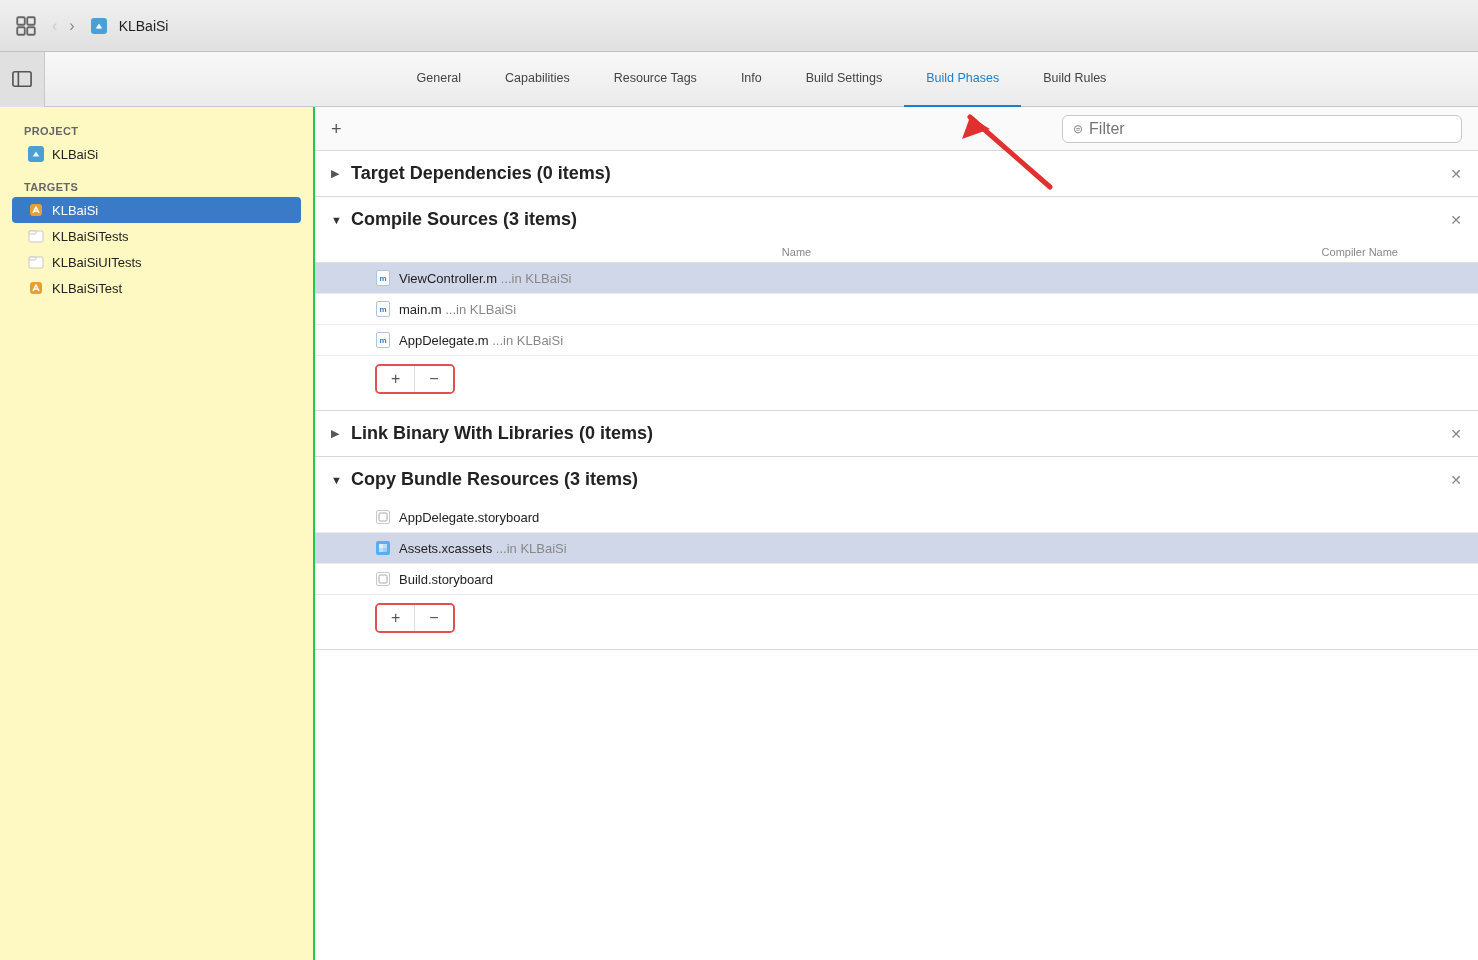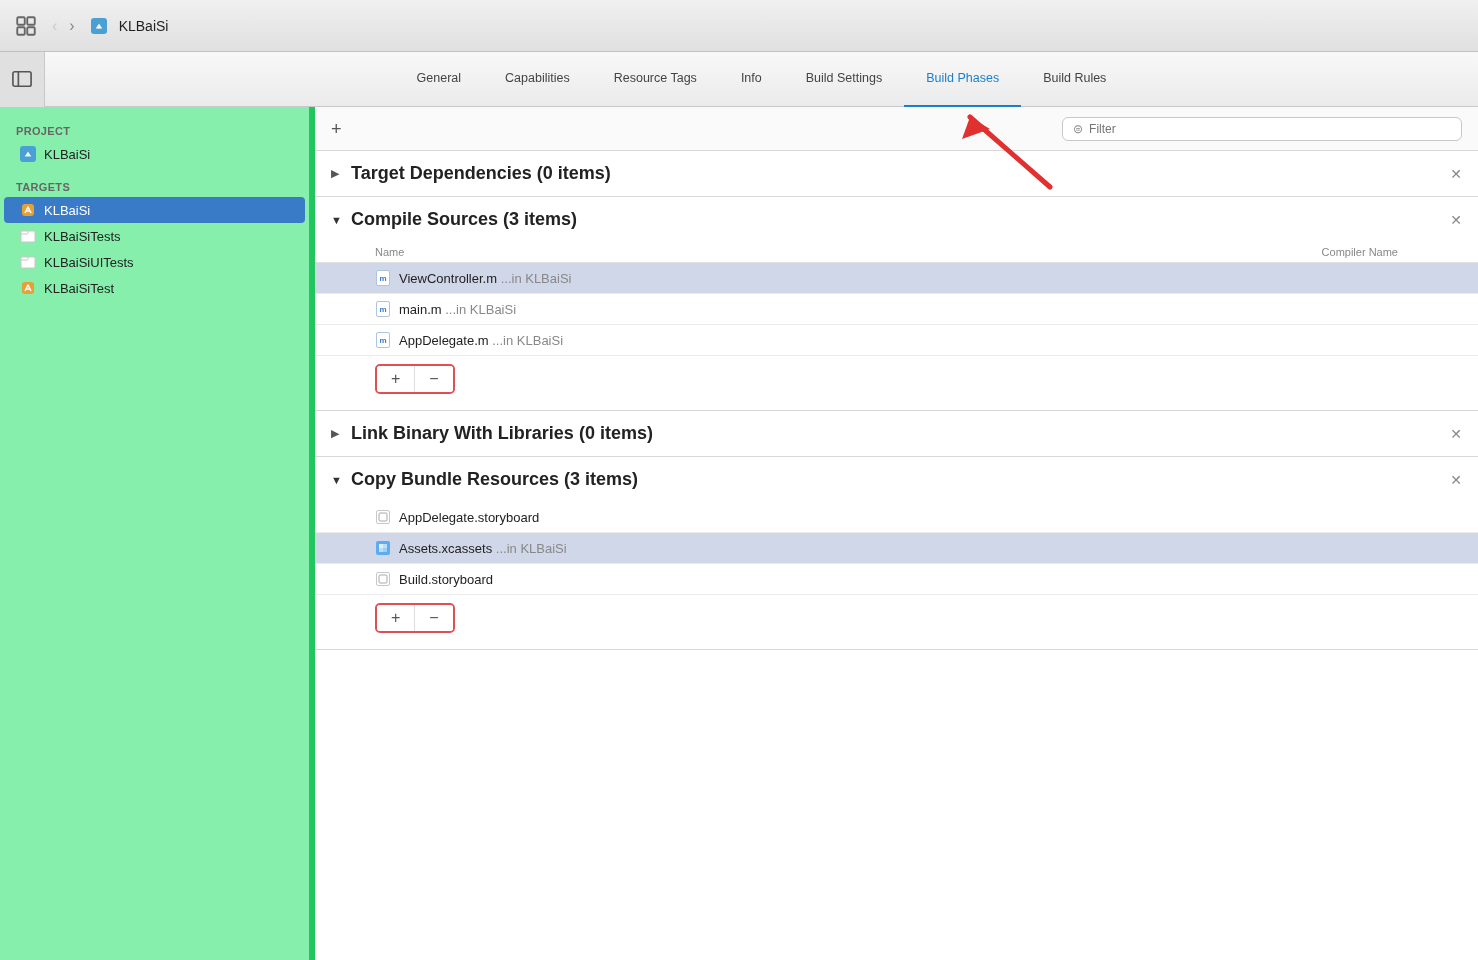--- a/index.html
+++ b/index.html
@@ -87,23 +87,23 @@
     
     .main-layout {
       display: flex;
       height: calc(960px - 52px - 55px);
     }
 
     
     .sidebar {
       width: 315px;
       min-width: 315px;
-      background: #86efac;
-      border-right: 6px solid #22c55e;
-      padding: 12px 0;
+      background: #fef9c3;
+      border-right: 2px solid #22c55e;
+      padding: 12px 8px;
       overflow-y: auto;
     }
     .sidebar-section-label {
       font-size: 11px;
       font-weight: 700;
       color: #666;
       padding: 6px 16px 4px;
       letter-spacing: 0.03em;
     }
     .sidebar-item {
@@ -165,21 +165,21 @@
       border: 1px solid #c8c8c8;
       border-radius: 6px;
       background: white;
       padding: 4px 10px;
       gap: 6px;
       width: 400px;
     }
     .filter-icon { color: #888; font-size: 12px; }
     .filter-input {
       border: none; outline: none; background: transparent;
-      font-size: 12px; color: #888; width: 100%;
+      font-size: 16px; color: #888; width: 100%;
     }
 
     
     .section {
       border-bottom: 1px solid #d8d8d8;
       flex-shrink: 0;
     }
     .section-header {
       display: flex;
       align-items: center;
@@ -215,21 +215,21 @@
     .table-header-row {
       display: flex;
       padding: 4px 60px;
       border-bottom: 1px solid #e0e0e0;
     }
     .table-header-cell {
       font-size: 11px;
       color: #888;
       font-weight: 400;
     }
-    .table-header-cell:first-child { flex: 1; }
+    .table-header-cell:first-child { flex: 1; text-align: center; }
     .table-header-cell:last-child { width: 200px; text-align: right; padding-right: 20px; }
 
     .table-row {
       display: flex;
       align-items: center;
       padding: 7px 60px;
       gap: 8px;
       border-bottom: 1px solid #ebebeb;
       min-height: 30px;
     }

